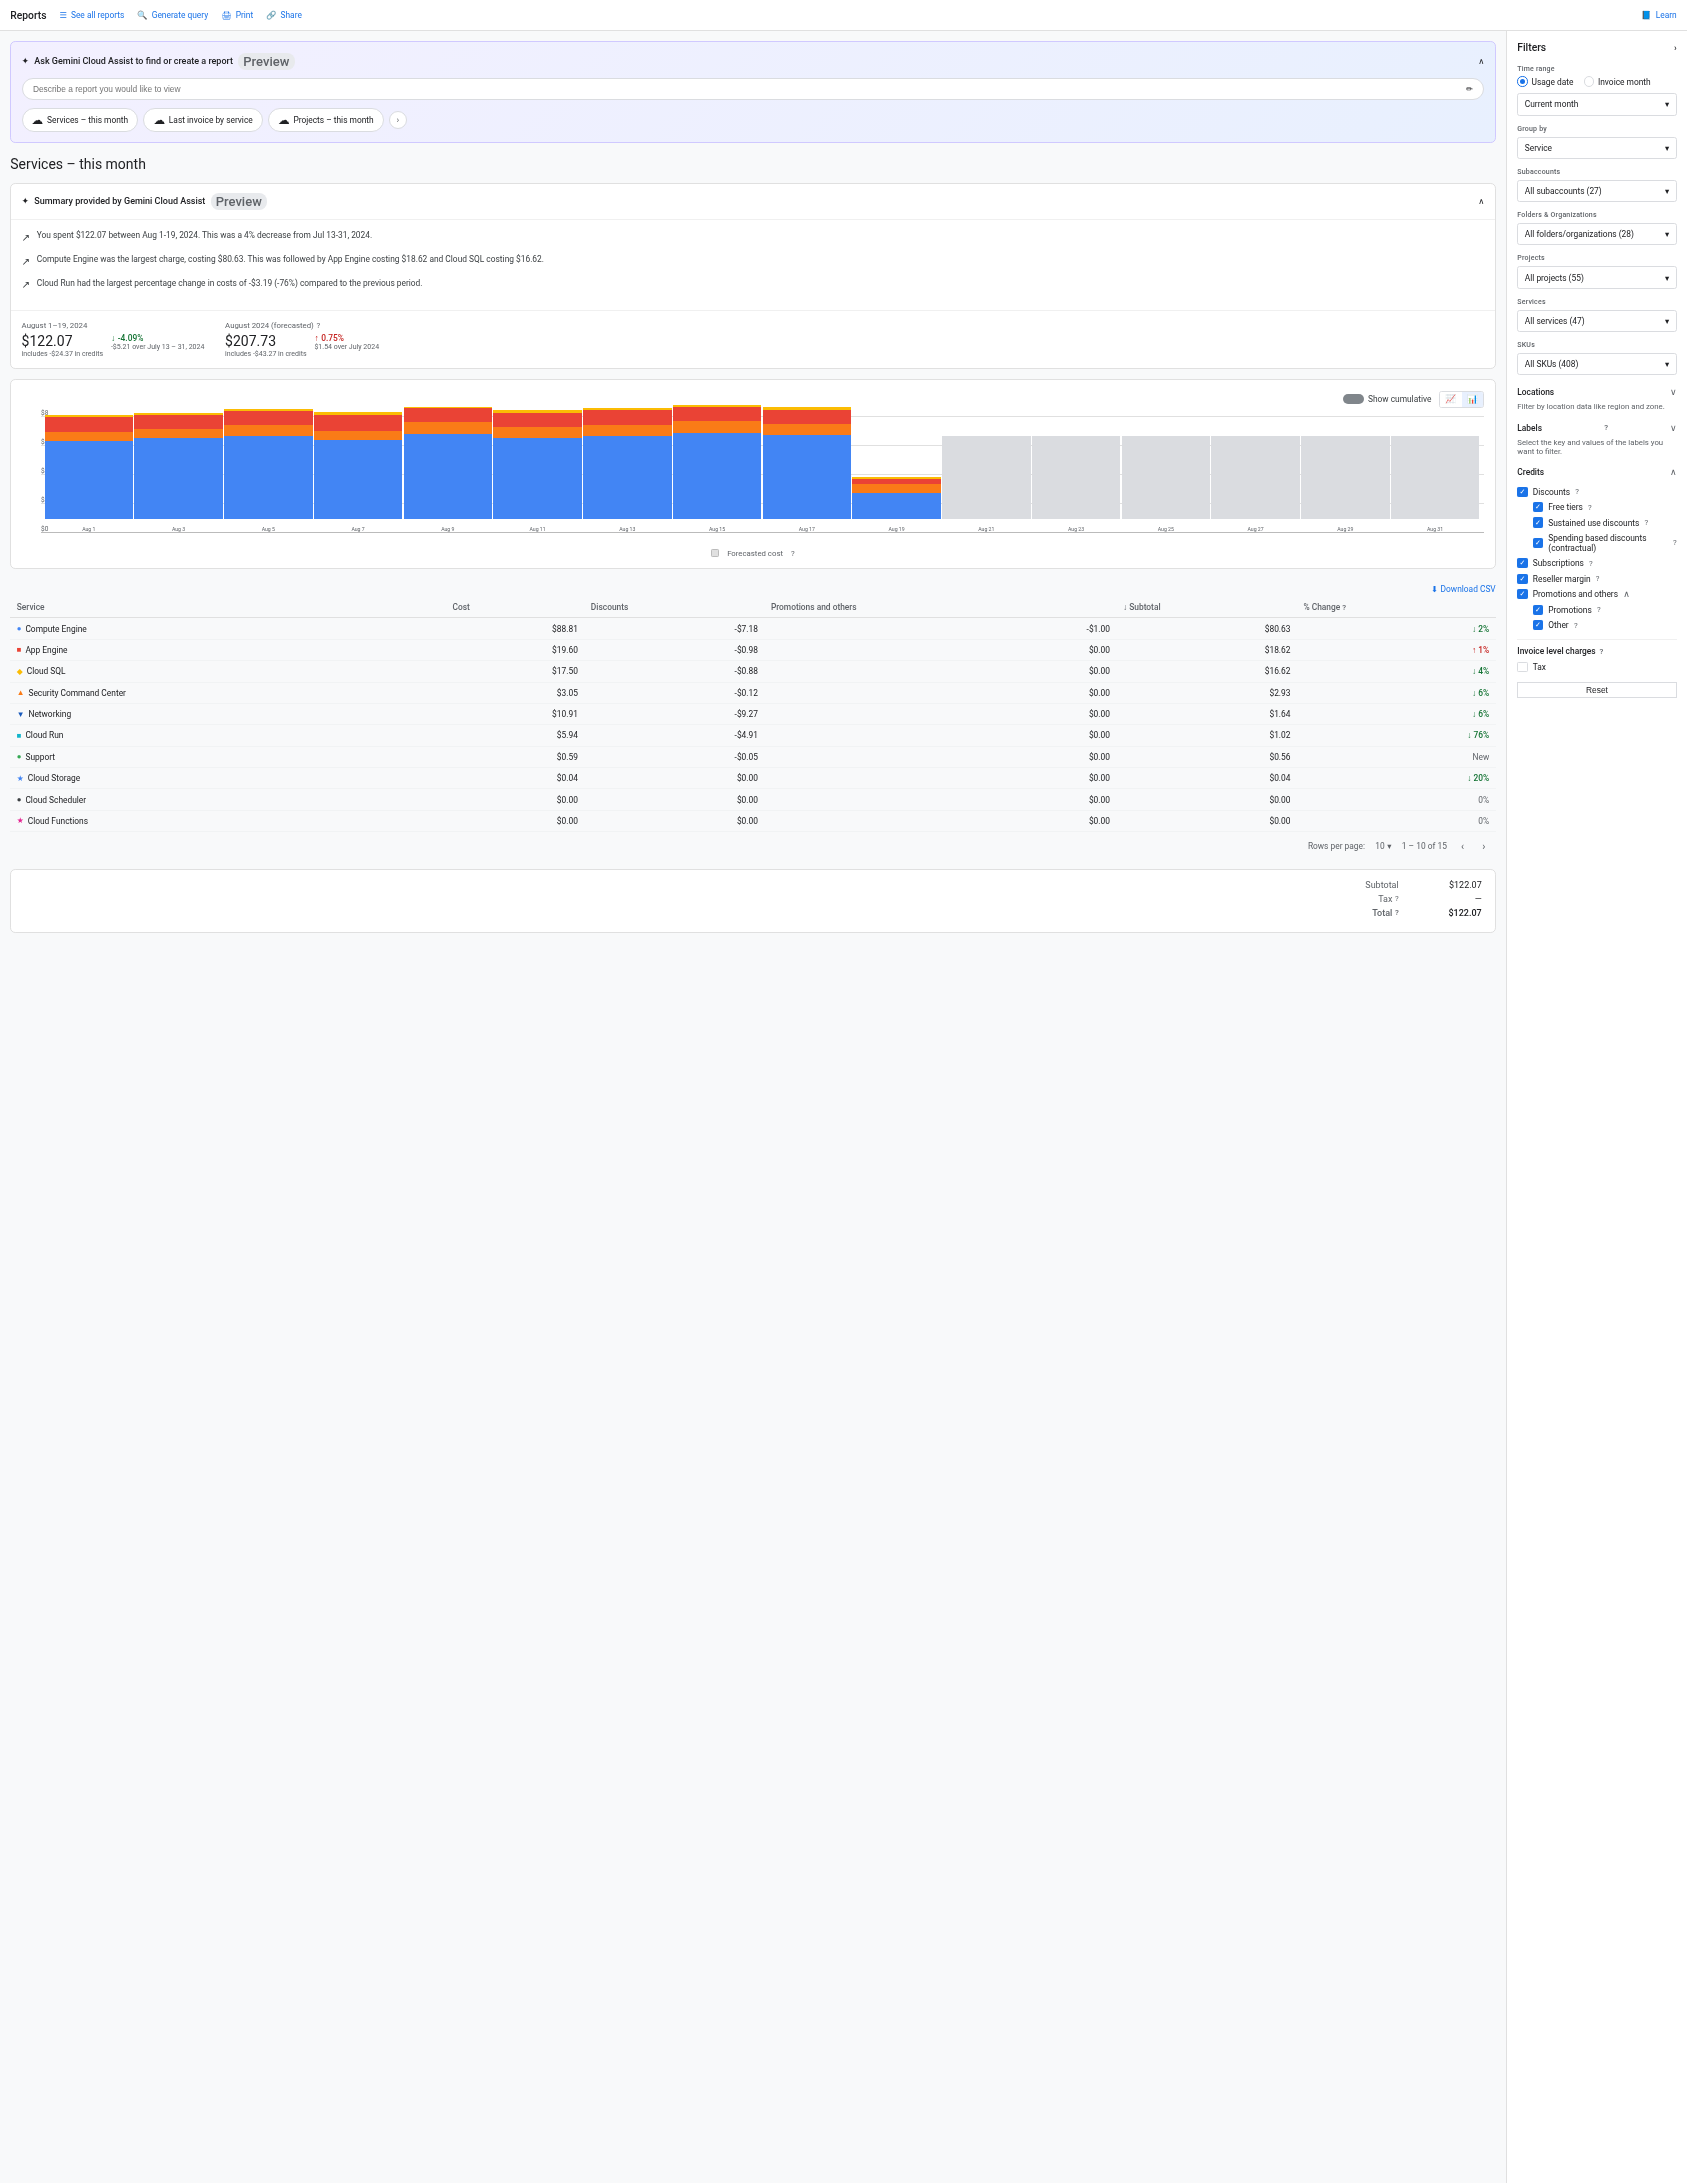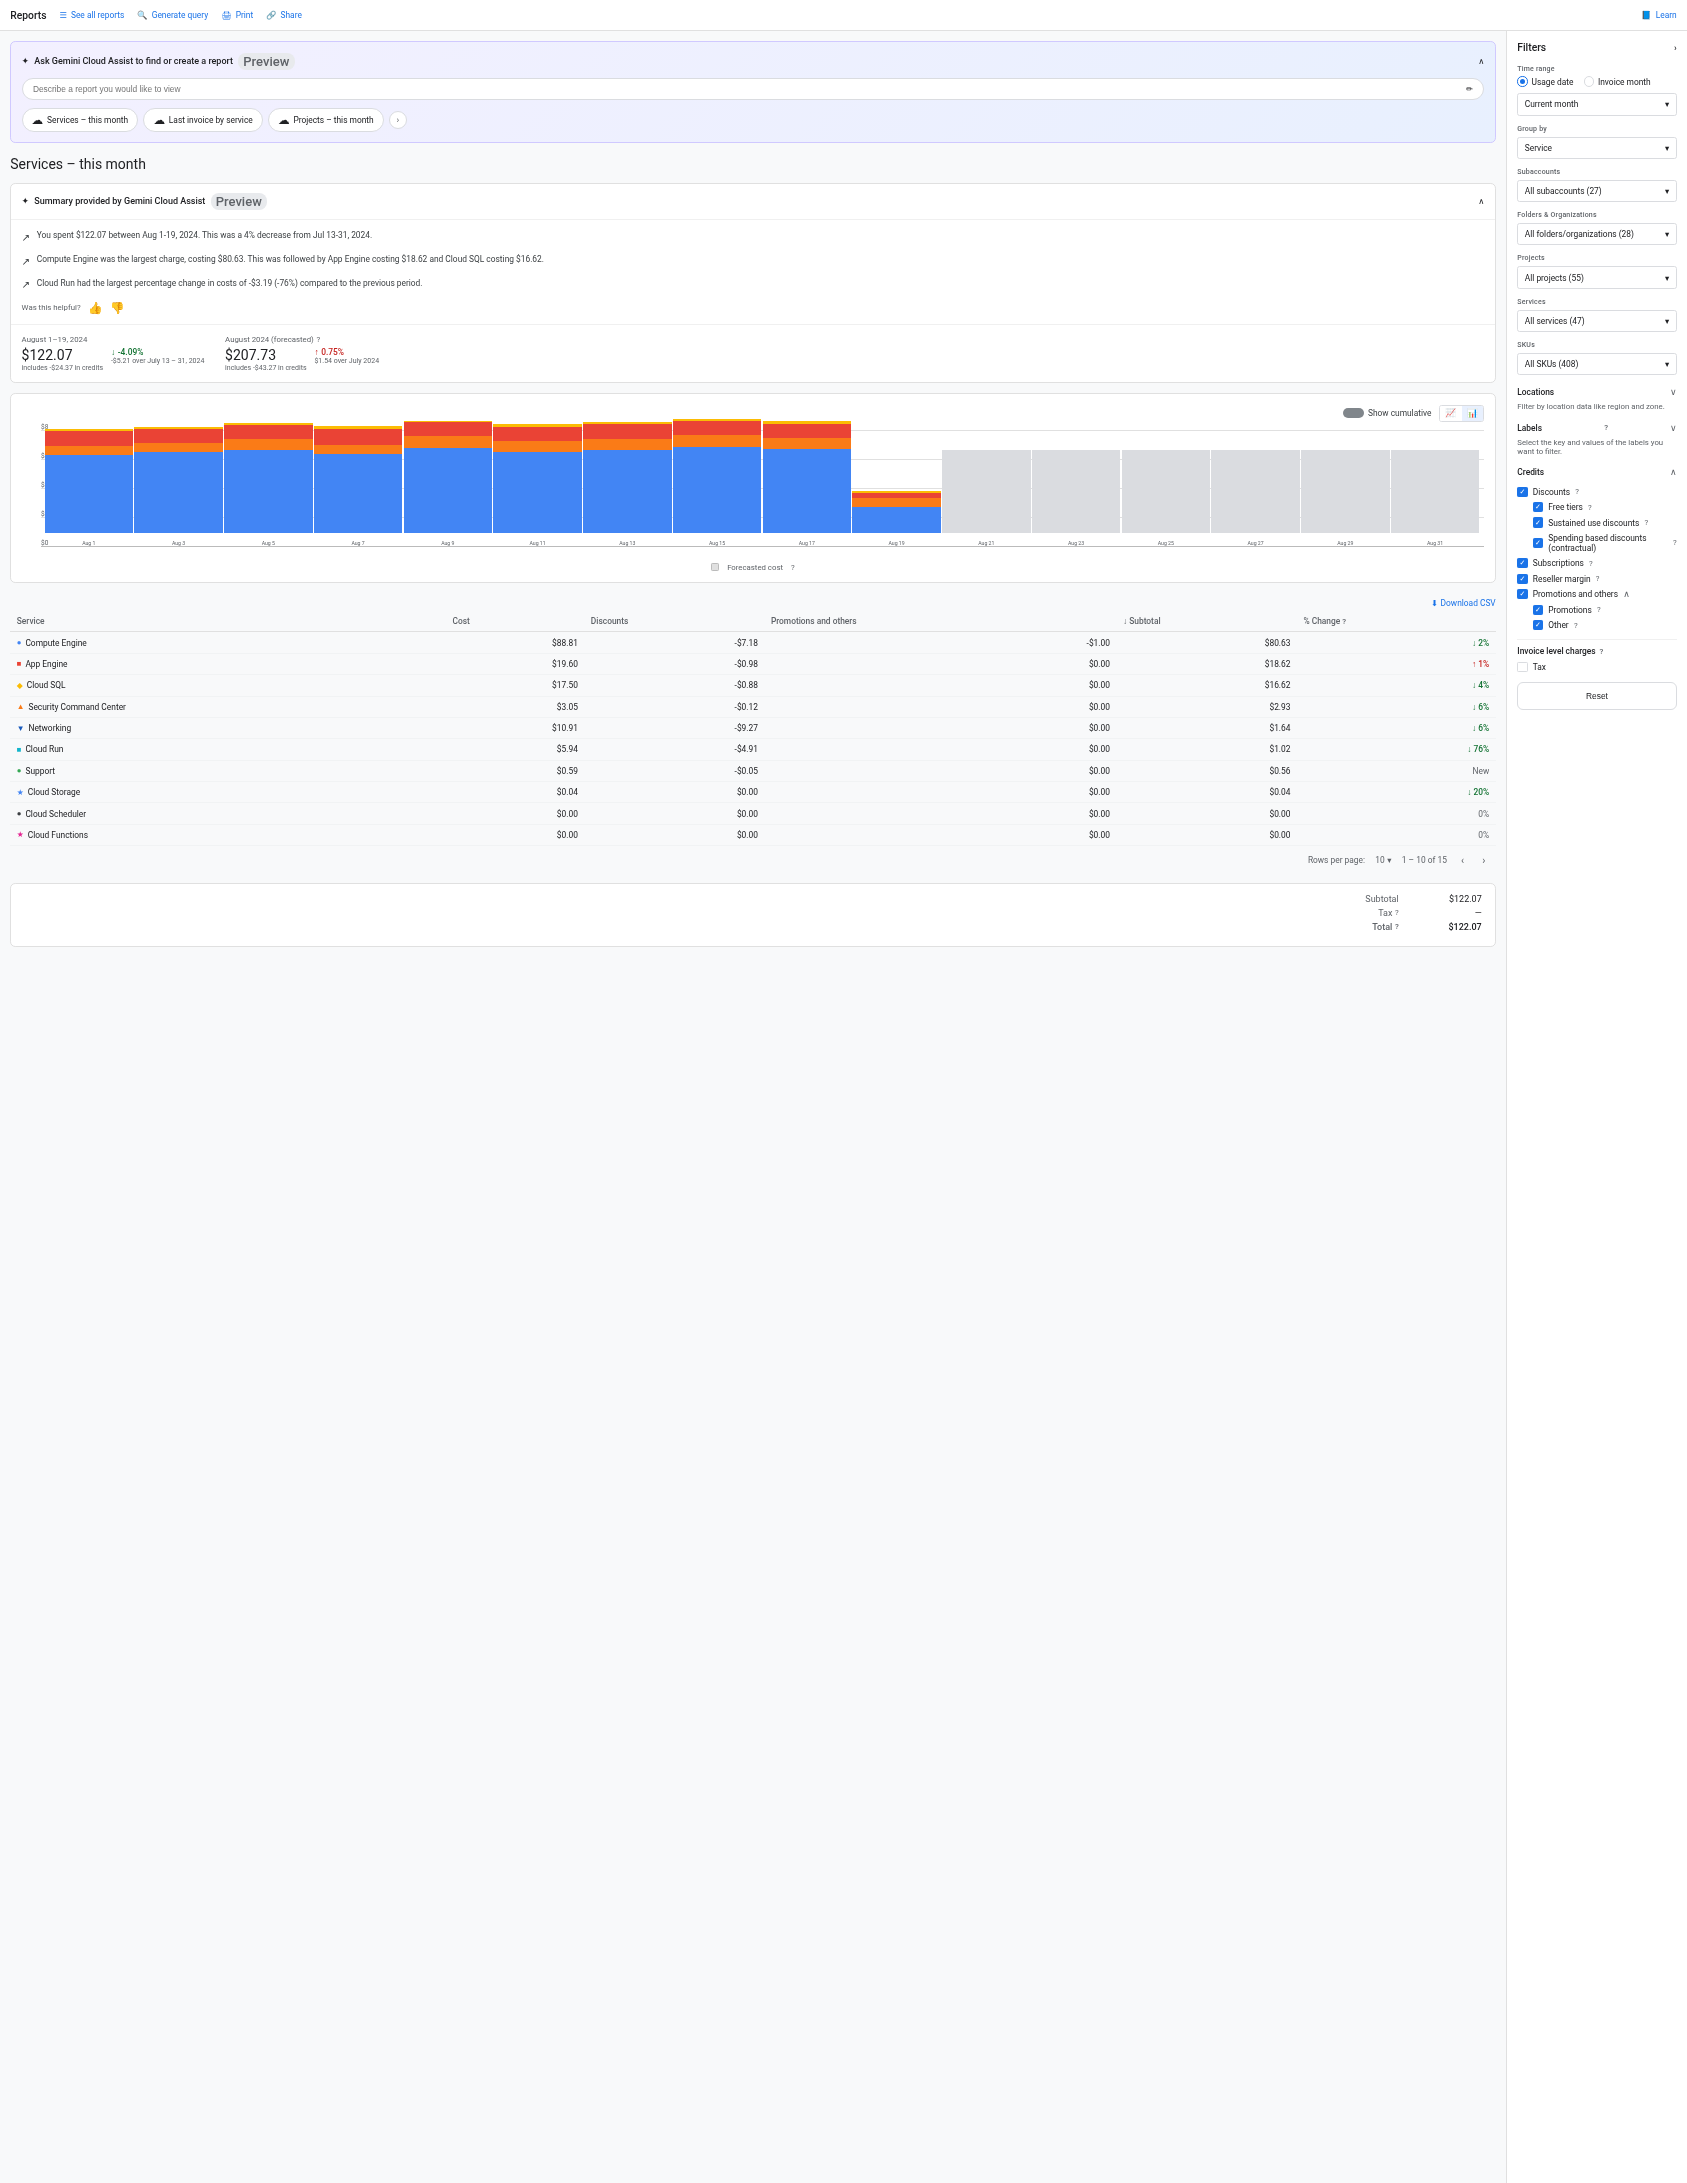--- a/index.html
+++ b/index.html
@@ -104,21 +104,21 @@
     .credits-section { margin-top: 6.5px; }
     .credit-item { display: flex; align-items: center; gap: 5.2px; margin-bottom: 5.2px; font-size: 8.4px; }
     .credit-sub { padding-left: 15.5px; }
     .checkbox { width: 10.3px; height: 10.3px; border: 1.3px solid #1a73e8; border-radius: 1.3px; background: #1a73e8; display: flex; align-items: center; justify-content: center; flex-shrink: 0; }
     .checkbox::after { content: '✓'; color: #fff; font-size: 7px; }
     .checkbox-empty { width: 10.3px; height: 10.3px; border: 1.3px solid #dadce0; border-radius: 1.3px; flex-shrink: 0; }
     .help-icon { color: #5f6368; font-size: 7.8px; cursor: pointer; }
     .invoice-charges { margin-top: 9px; }
     .invoice-title { font-size: 8.4px; font-weight: 500; display: flex; align-items: center; gap: 3.9px; }
     .tax-row { display: flex; align-items: center; gap: 5.2px; margin-top: 5.2px; font-size: 8.4px; }
-    .reset-btn { margin-top: 10.3px; width: 100%; padding: 8px; border: 0.6px solid #dadce0; background: #fff; border-radius: 6px; font-size: 8.4px; color: #202124; cursor: pointer; font-weight: 500; }
+    .reset-btn { margin-top: 10.3px; width: 100%; padding: 2px; border: 0.6px solid #dadce0; background: #fff; border-radius: 0; font-size: 8.4px; color: #202124; cursor: pointer; font-weight: 500; }
 
     .collapse-icon { font-size: 9px; color: #5f6368; }
 
     
     .chart-inner { position: relative; height: 116px; }
     .grid-line { position: absolute; left: 19.4px; right: 0; border-top: 0.6px solid #e0e0e0; display: flex; align-items: center; }
     .grid-label { font-size: 6.5px; color: #5f6368; position: absolute; left: 0; transform: translateY(-50%); }
     .bars-row { position: absolute; left: 23px; right: 5.2px; bottom: 13px; top: 0; display: flex; align-items: flex-end; gap: 1.3px; }
     .bar-col { flex: 1; display: flex; flex-direction: column-reverse; min-width: 0; }
     .bar-seg { width: 100%; }
@@ -207,25 +207,20 @@
           <span>You spent $122.07 between Aug 1-19, 2024. This was a 4% decrease from Jul 13-31, 2024.</span>
         </div>
         <div class="summary-item">
           <span class="trend-icon">↗</span>
           <span>Compute Engine was the largest charge, costing $80.63. This was followed by App Engine costing $18.62 and Cloud SQL costing $16.62.</span>
         </div>
         <div class="summary-item">
           <span class="trend-icon">↗</span>
           <span>Cloud Run had the largest percentage change in costs of -$3.19 (-76%) compared to the previous period.</span>
         </div>
-        <div class="feedback-row">
-          <span>Was this helpful?</span>
-          <span class="feedback-btn">👍</span>
-          <span class="feedback-btn">👎</span>
-        </div>
       </div>
 
       <div class="stats-row">
         <div class="stat-block">
           <div class="stat-period">August 1–19, 2024</div>
           <div class="stat-row-inner">
             <div>
               <div class="stat-amount">$122.07</div>
               <div class="stat-sub">includes -$24.37 in credits</div>
             </div>

